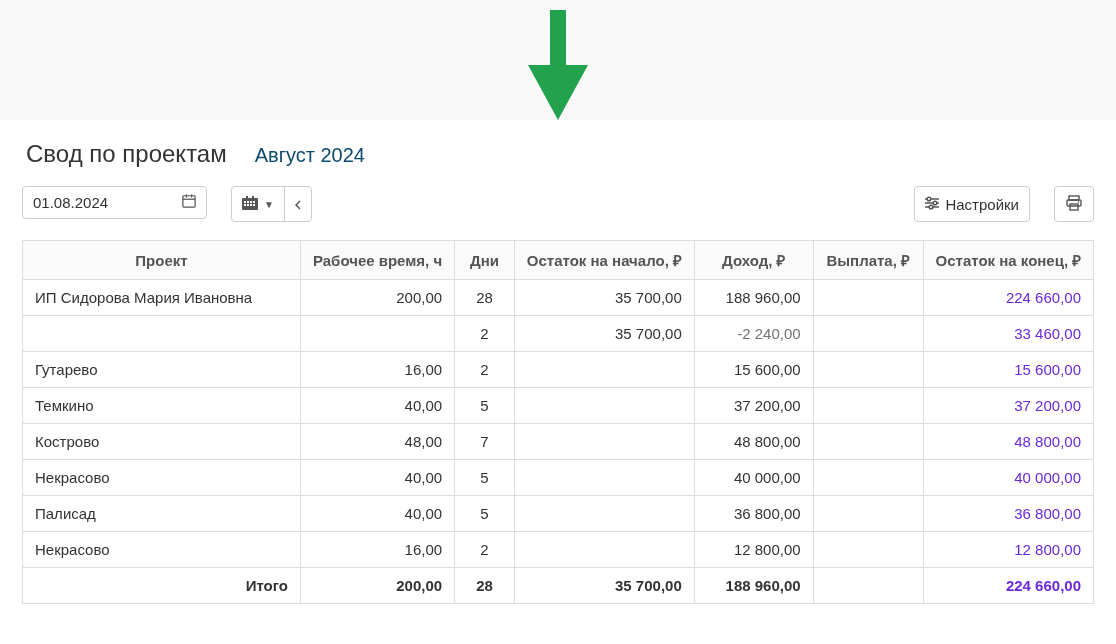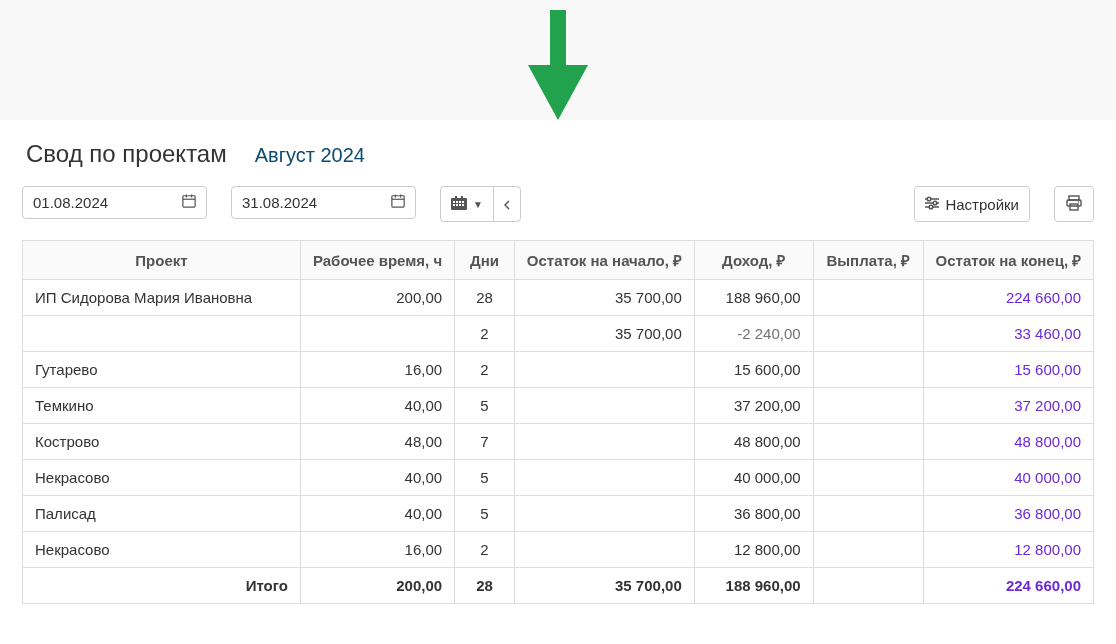--- a/index.html
+++ b/index.html
@@ -126,31 +126,20 @@
 <div class="page">
 
   <div class="title-row">
     <h1>Свод по проектам</h1>
     <span class="period">Август 2024</span>
   </div>
 
   <div class="toolbar">
     <div class="date-input">
       <span>01.08.2024</span>
-      <span class="icon">
-        <svg width="14" height="14" viewBox="0 0 16 16">
-            <rect x="1" y="2" width="14" height="13" rx="1" fill="none" stroke="#555" stroke-width="1.4"></rect>
-            <line x1="1" y1="6" x2="15" y2="6" stroke="#555" stroke-width="1.4"></line>
-            <line x1="5" y1="0.5" x2="5" y2="4" stroke="#555" stroke-width="1.4"></line>
-            <line x1="11" y1="0.5" x2="11" y2="4" stroke="#555" stroke-width="1.4"></line>
-          </svg>
-      </span>
-    </div>
-    <div class="date-input">
-      <span>31.08.2024</span>
       <span class="icon">
         <svg width="14" height="14" viewBox="0 0 16 16">
             <rect x="1" y="2" width="14" height="13" rx="1" fill="none" stroke="#555" stroke-width="1.4"></rect>
             <line x1="1" y1="6" x2="15" y2="6" stroke="#555" stroke-width="1.4"></line>
             <line x1="5" y1="0.5" x2="5" y2="4" stroke="#555" stroke-width="1.4"></line>
             <line x1="11" y1="0.5" x2="11" y2="4" stroke="#555" stroke-width="1.4"></line>
           </svg>
       </span>
     </div>
 

